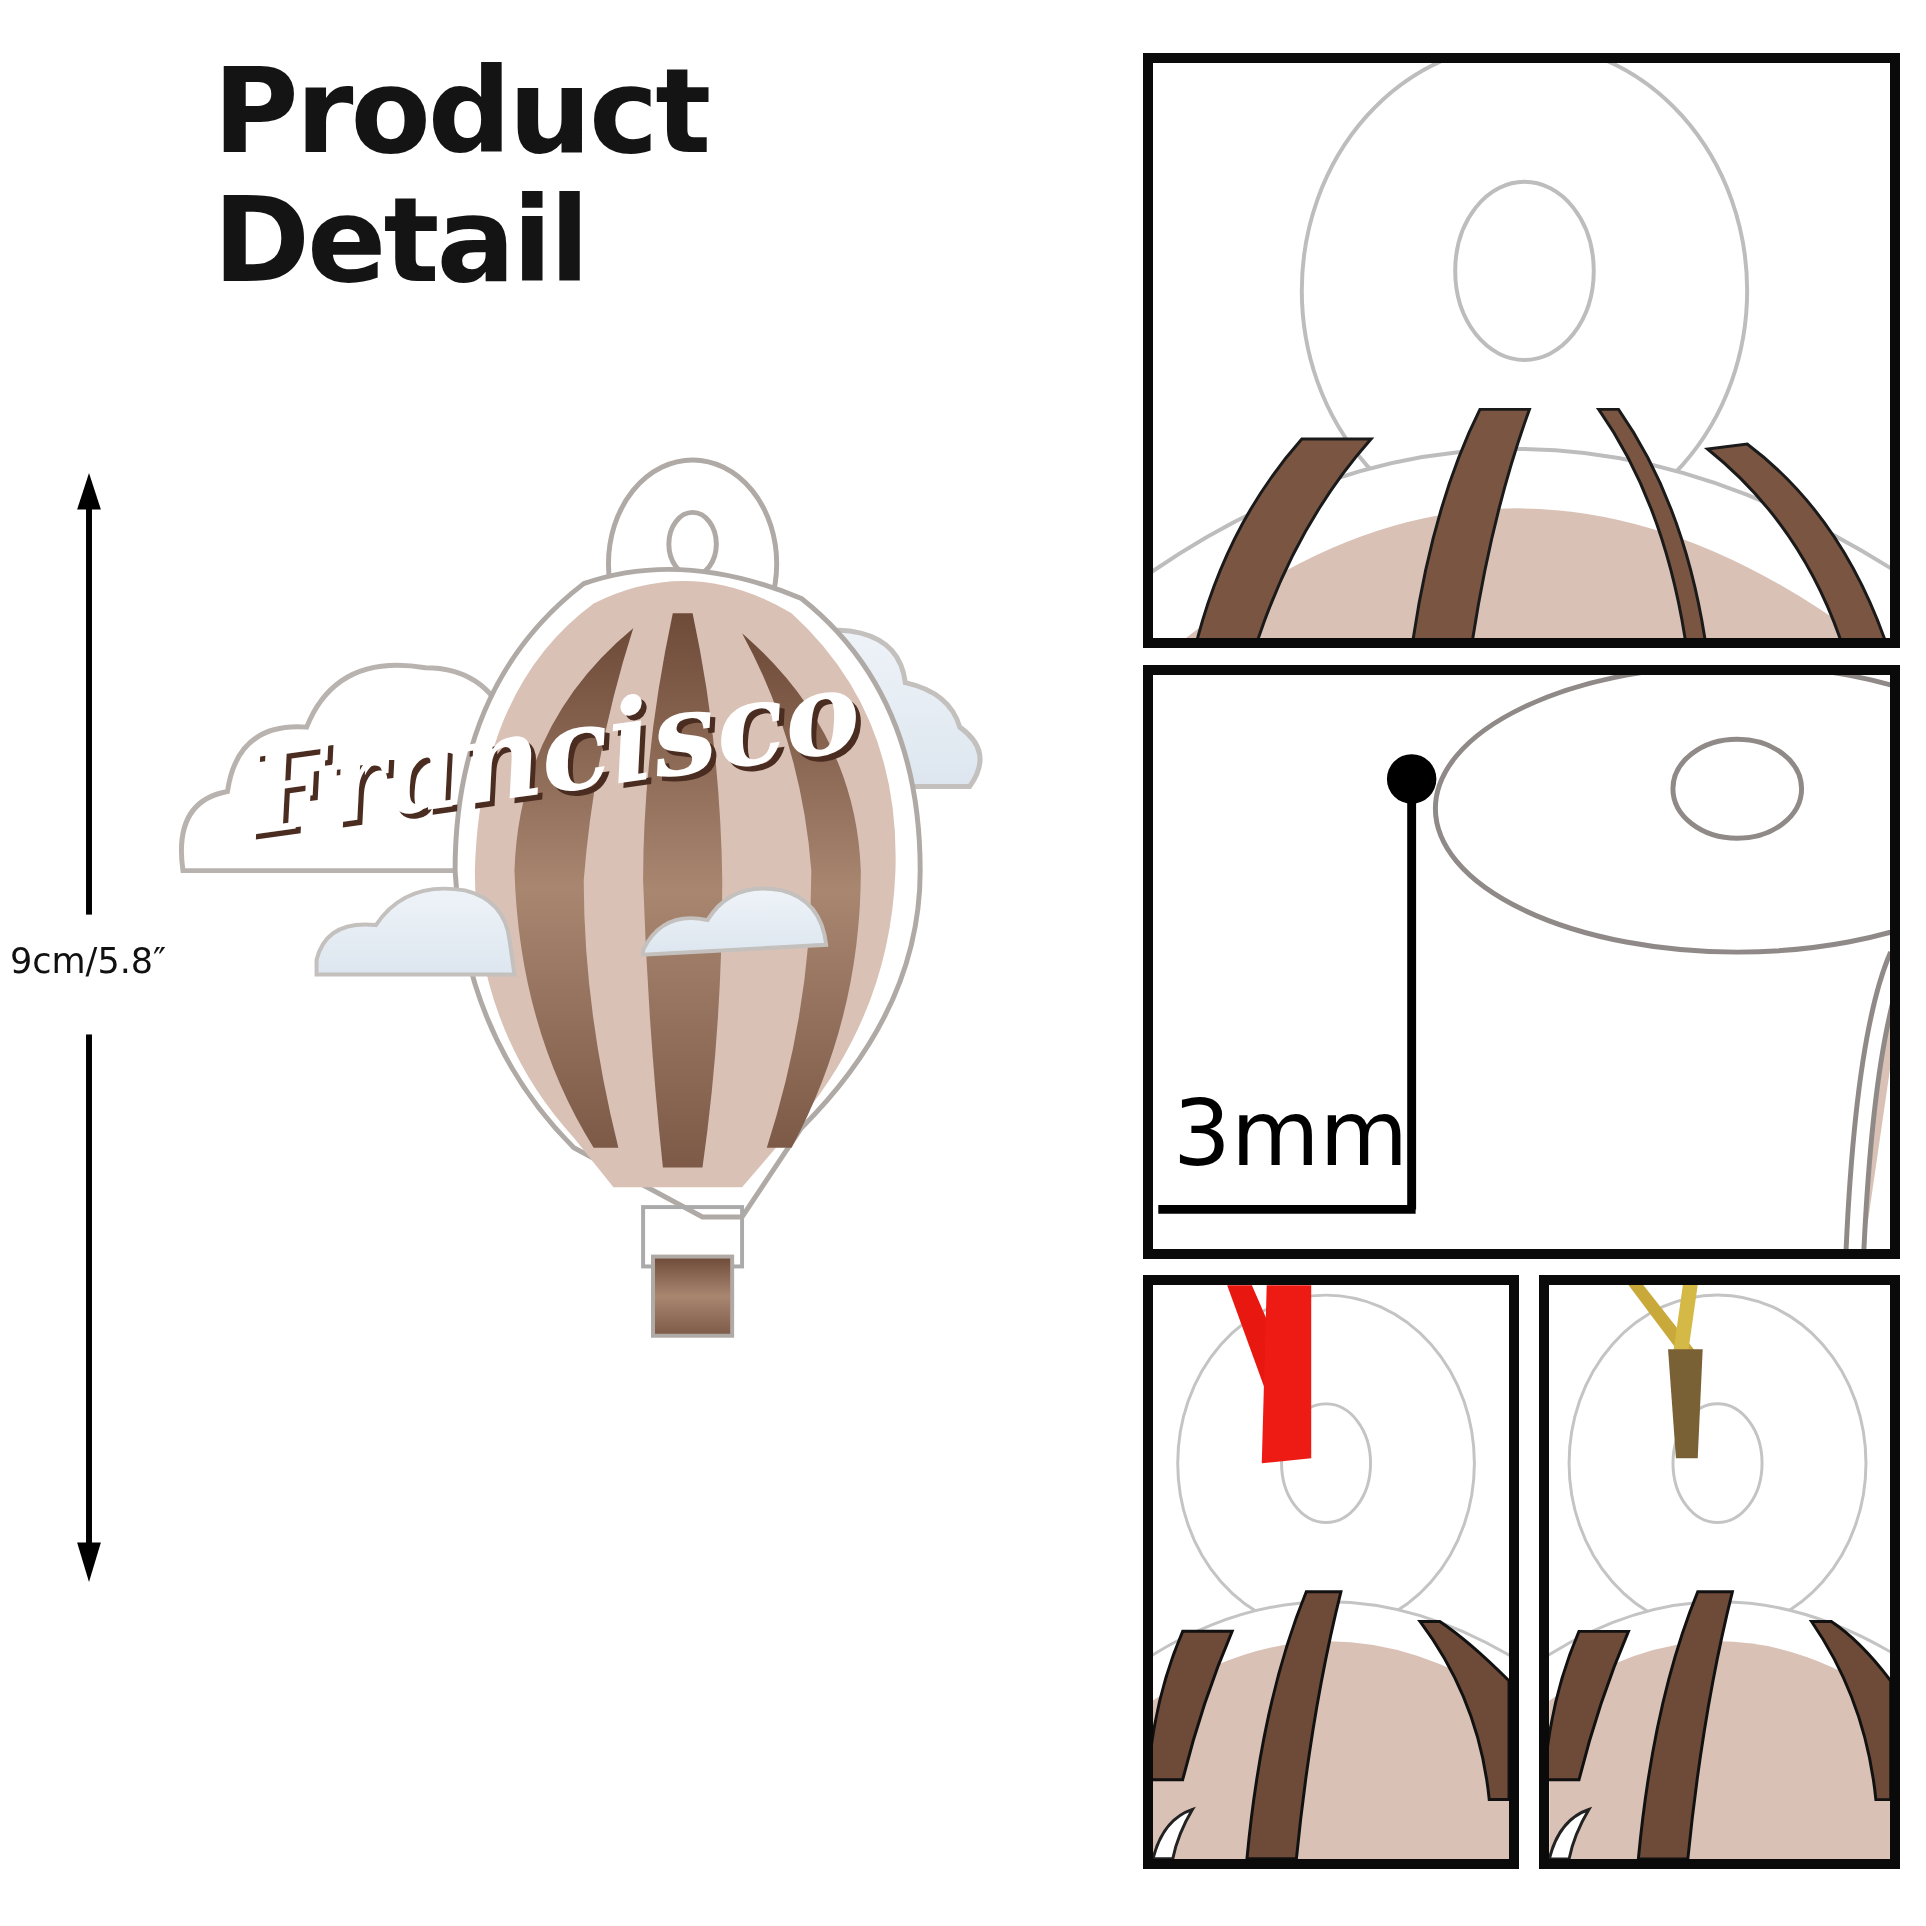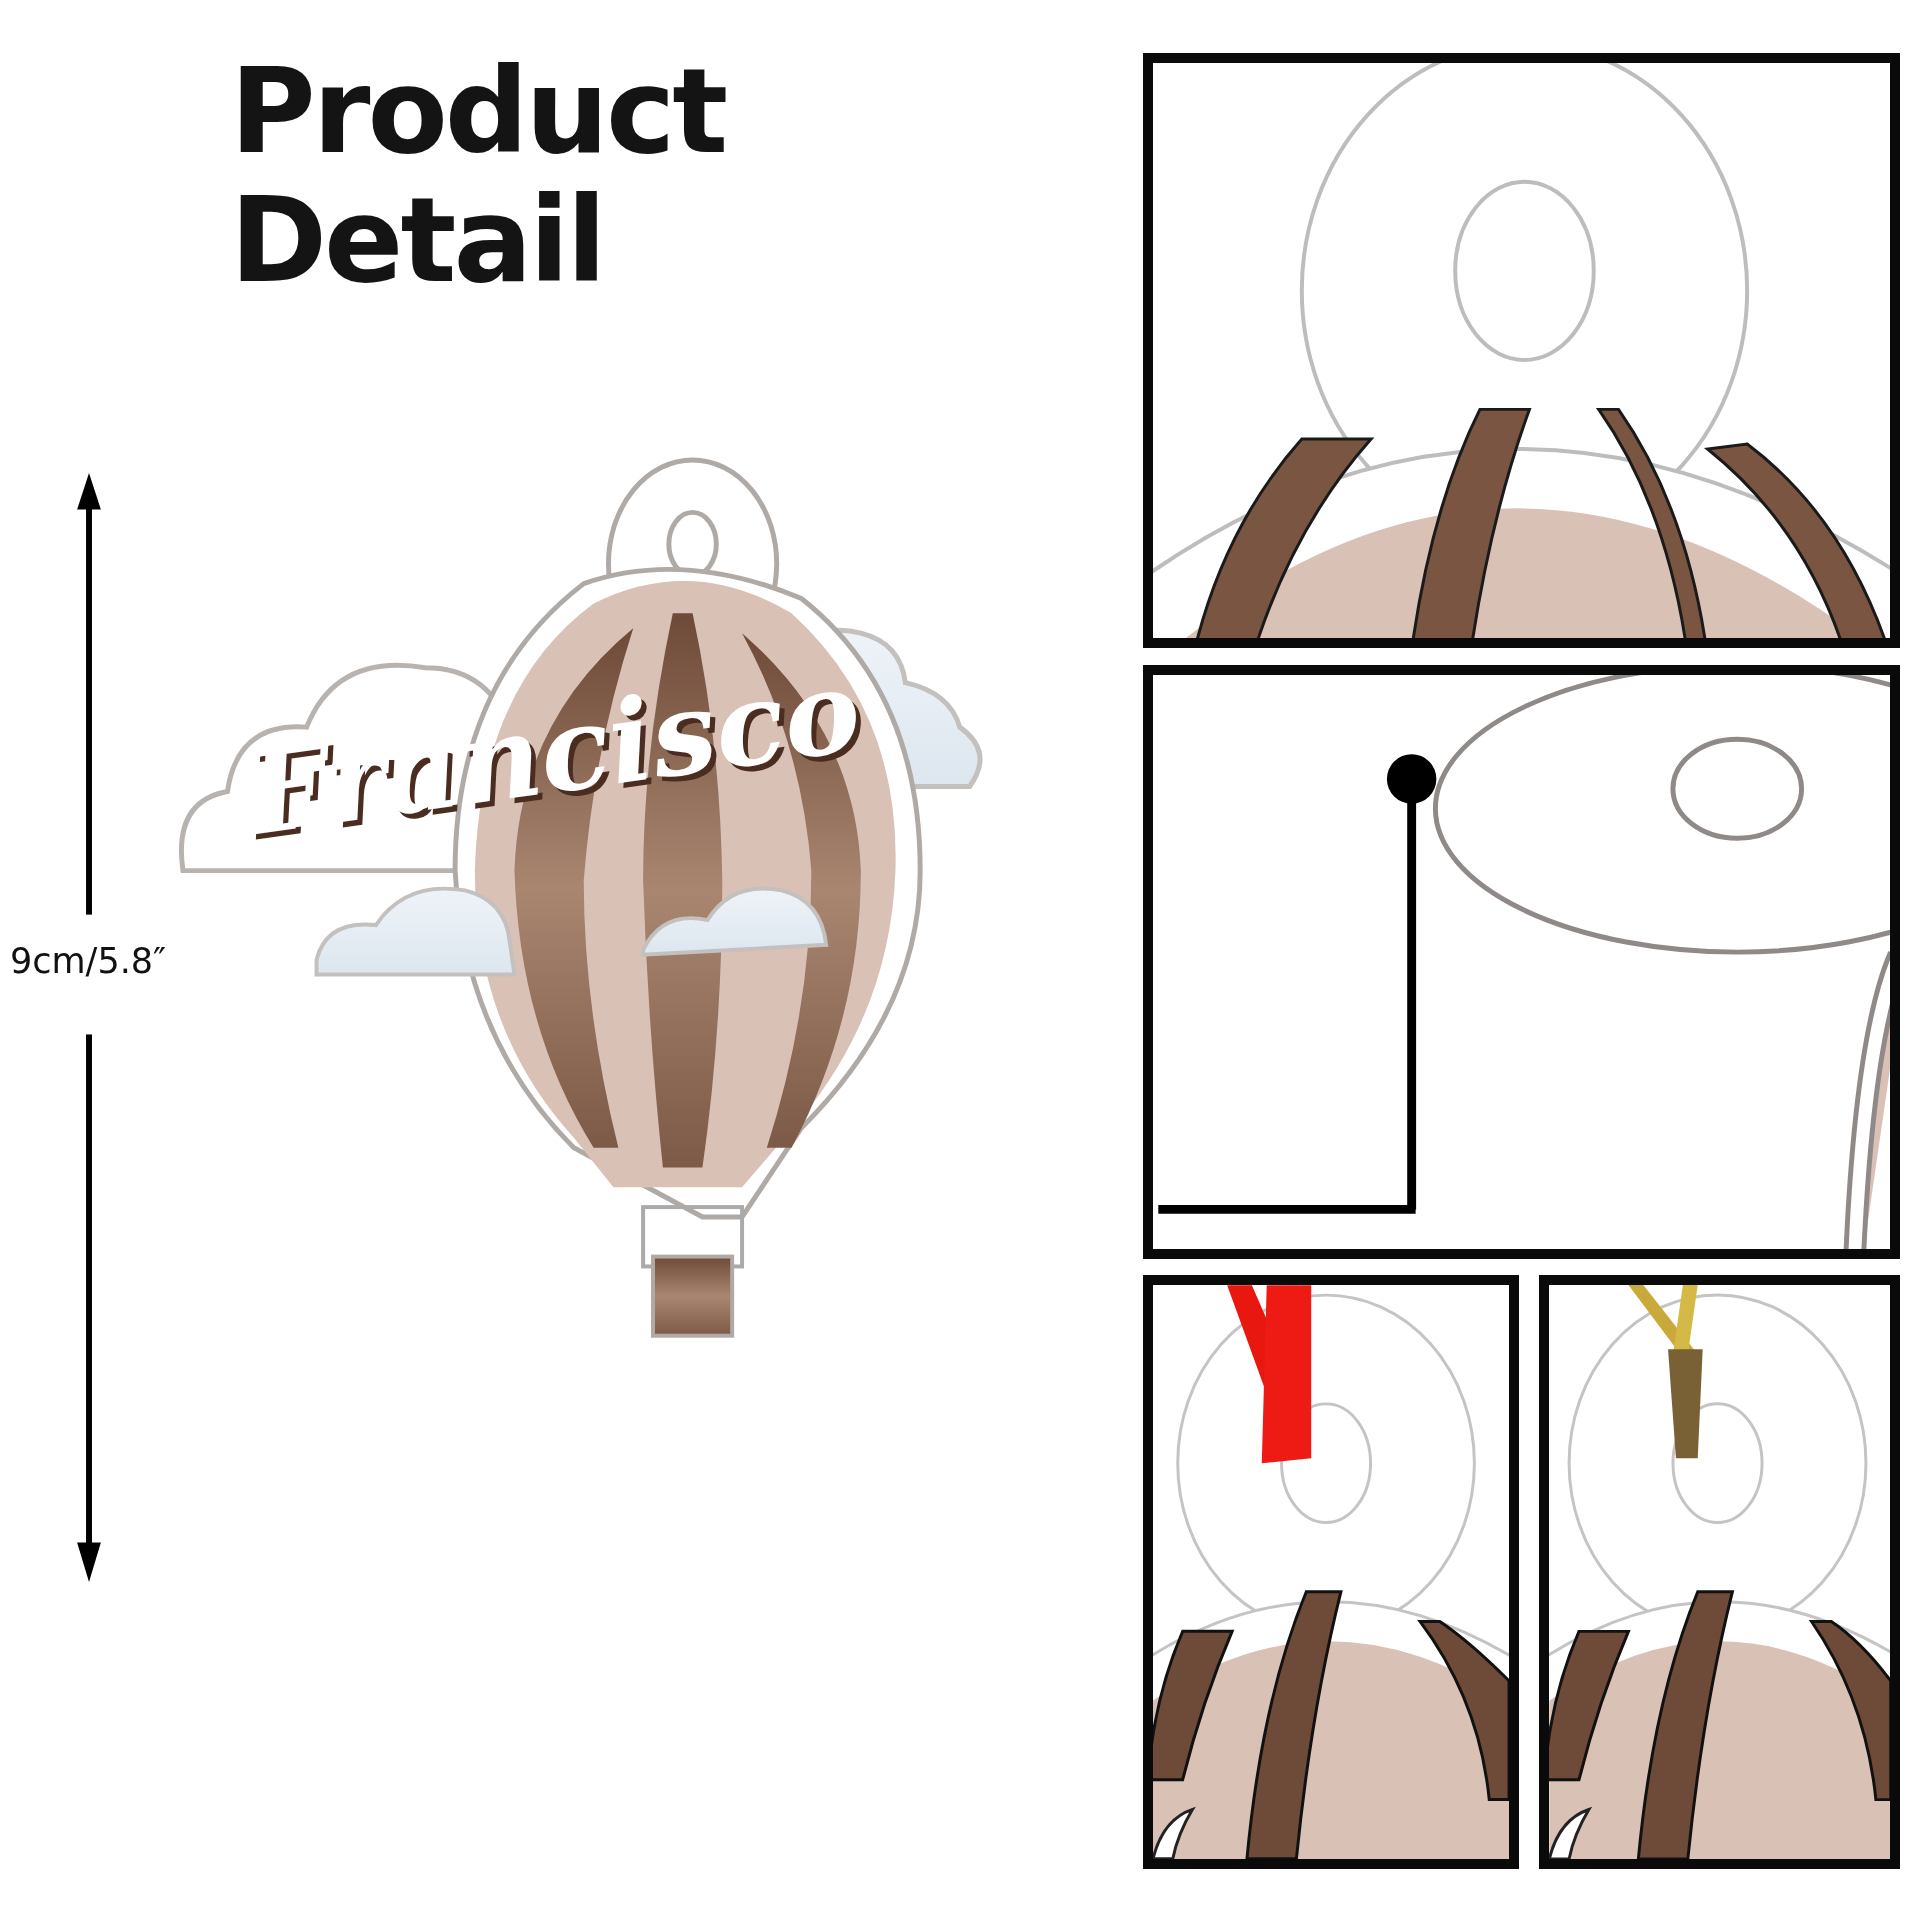--- a/index.html
+++ b/index.html
@@ -1,18 +1,18 @@
 <!DOCTYPE html>
 <html><head>
 <meta charset="utf-8">
 <style>
   html, body { margin:0; padding:0; background:#ffffff; }
   body { width:1927px; height:1927px; position:relative; overflow:hidden; font-family:"DejaVu Sans", sans-serif; }
   .abs { position:absolute; }
-  .title { left:213px; top:48px; width:772px; font-size:117px; font-weight:bold; color:#141414; letter-spacing:-3px; font-family:"DejaVu Sans", sans-serif; line-height:1.1;margin-left:17px; }
+  .title { left:213px; top:48px; width:772px; font-size:117px; font-weight:bold; color:#141414; letter-spacing:-3px; font-family:"DejaVu Sans", sans-serif; line-height:1.1; }
   .dim-label { left:10px; top:941px; font-size:35px; color:#111; font-family:"DejaVu Sans", sans-serif; }
   .panel { border:10px solid #0a0a0a; box-sizing:border-box; background:#fff; overflow:hidden; }
   .mm-label { font-size:91px; color:#000; font-family:"DejaVu Sans", sans-serif; }
   svg { display:block; }
 </style>
 </head>
 <body>
 
 <div class="abs title">Product Detail</div>
 
@@ -90,20 +90,21 @@
 <div class="abs panel" style="left:1143px; top:665px; width:757px; height:594px;">
   <svg class="abs" style="left:0; top:0;" width="738" height="574" viewBox="0 0 745 580">
     <ellipse cx="590" cy="135" rx="305" ry="145" fill="#fff" stroke="#8f8a87" stroke-width="5"></ellipse>
     <ellipse cx="590" cy="115" rx="65" ry="50" fill="#fff" stroke="#8f8a87" stroke-width="5"></ellipse>
     <path d="M745,280 Q710,360 700,580" fill="none" stroke="#8f8a87" stroke-width="5"></path>
     <path d="M760,290 Q728,370 718,580" fill="#d9c1b6" stroke="#8f8a87" stroke-width="5"></path>
     <line x1="5" y1="540" x2="265" y2="540" stroke="#000" stroke-width="9"></line>
     <line x1="261" y1="540" x2="261" y2="105" stroke="#000" stroke-width="9"></line>
     <circle cx="261" cy="105" r="25" fill="#000"></circle>
   </svg>
+  <div class="abs mm-label" style="left:20px; top:406px;">3mm</div>
 </div>
 
 <div class="abs panel" style="left:1143px; top:1275px; width:376px; height:594px;">
   <svg width="356" height="574" viewBox="0 0 360 580">
     <ellipse cx="175" cy="180" rx="150" ry="170" fill="#fff" stroke="#c4c4c4" stroke-width="3"></ellipse>
     <ellipse cx="175" cy="180" rx="45" ry="60" fill="#fff" stroke="#c4c4c4" stroke-width="3"></ellipse>
     <path d="M75,0 L100,0 L150,115 L160,170 L115,110 Z" fill="#e8170f"></path>
     <path d="M115,0 L160,0 L160,175 L110,180 Z" fill="#ee1b14"></path>
     <path d="M-10,380 Q175,260 370,380 L370,600 L-10,600 Z" fill="#fff" stroke="#c4c4c4" stroke-width="3"></path>
     <path d="M0,420 Q175,300 360,420 L360,600 L0,600 Z" fill="#d9c1b6"></path>

